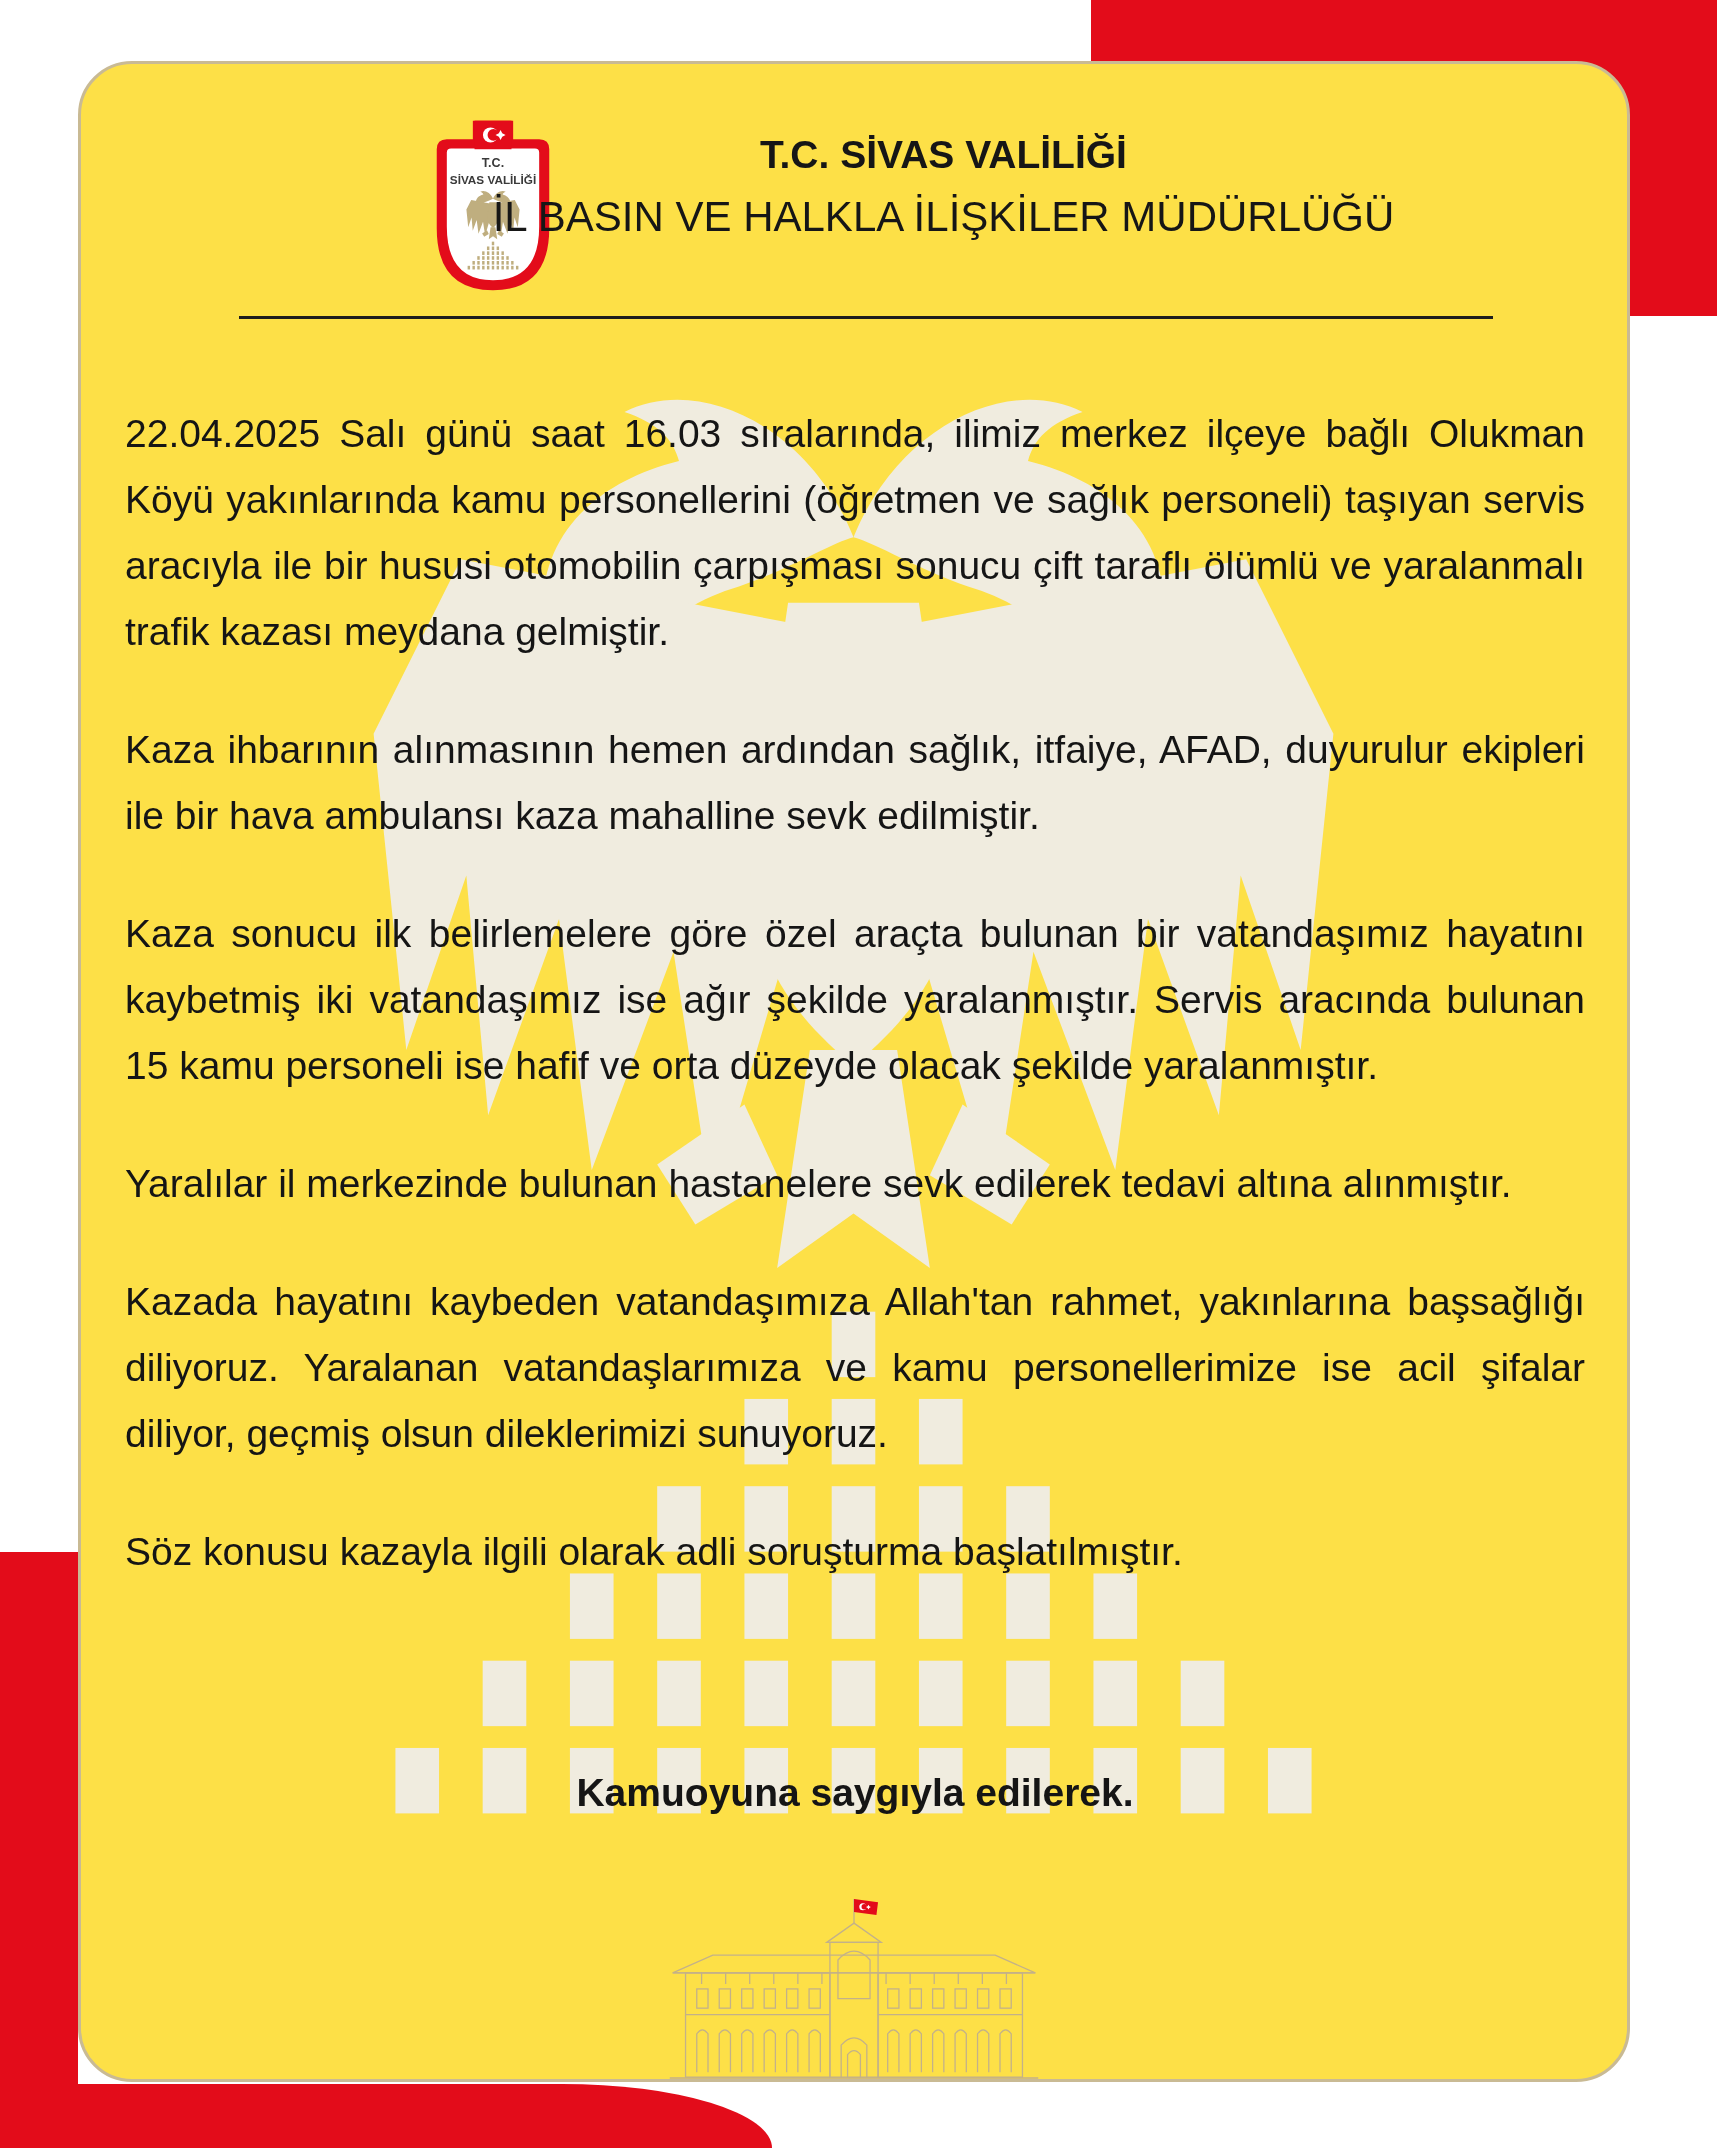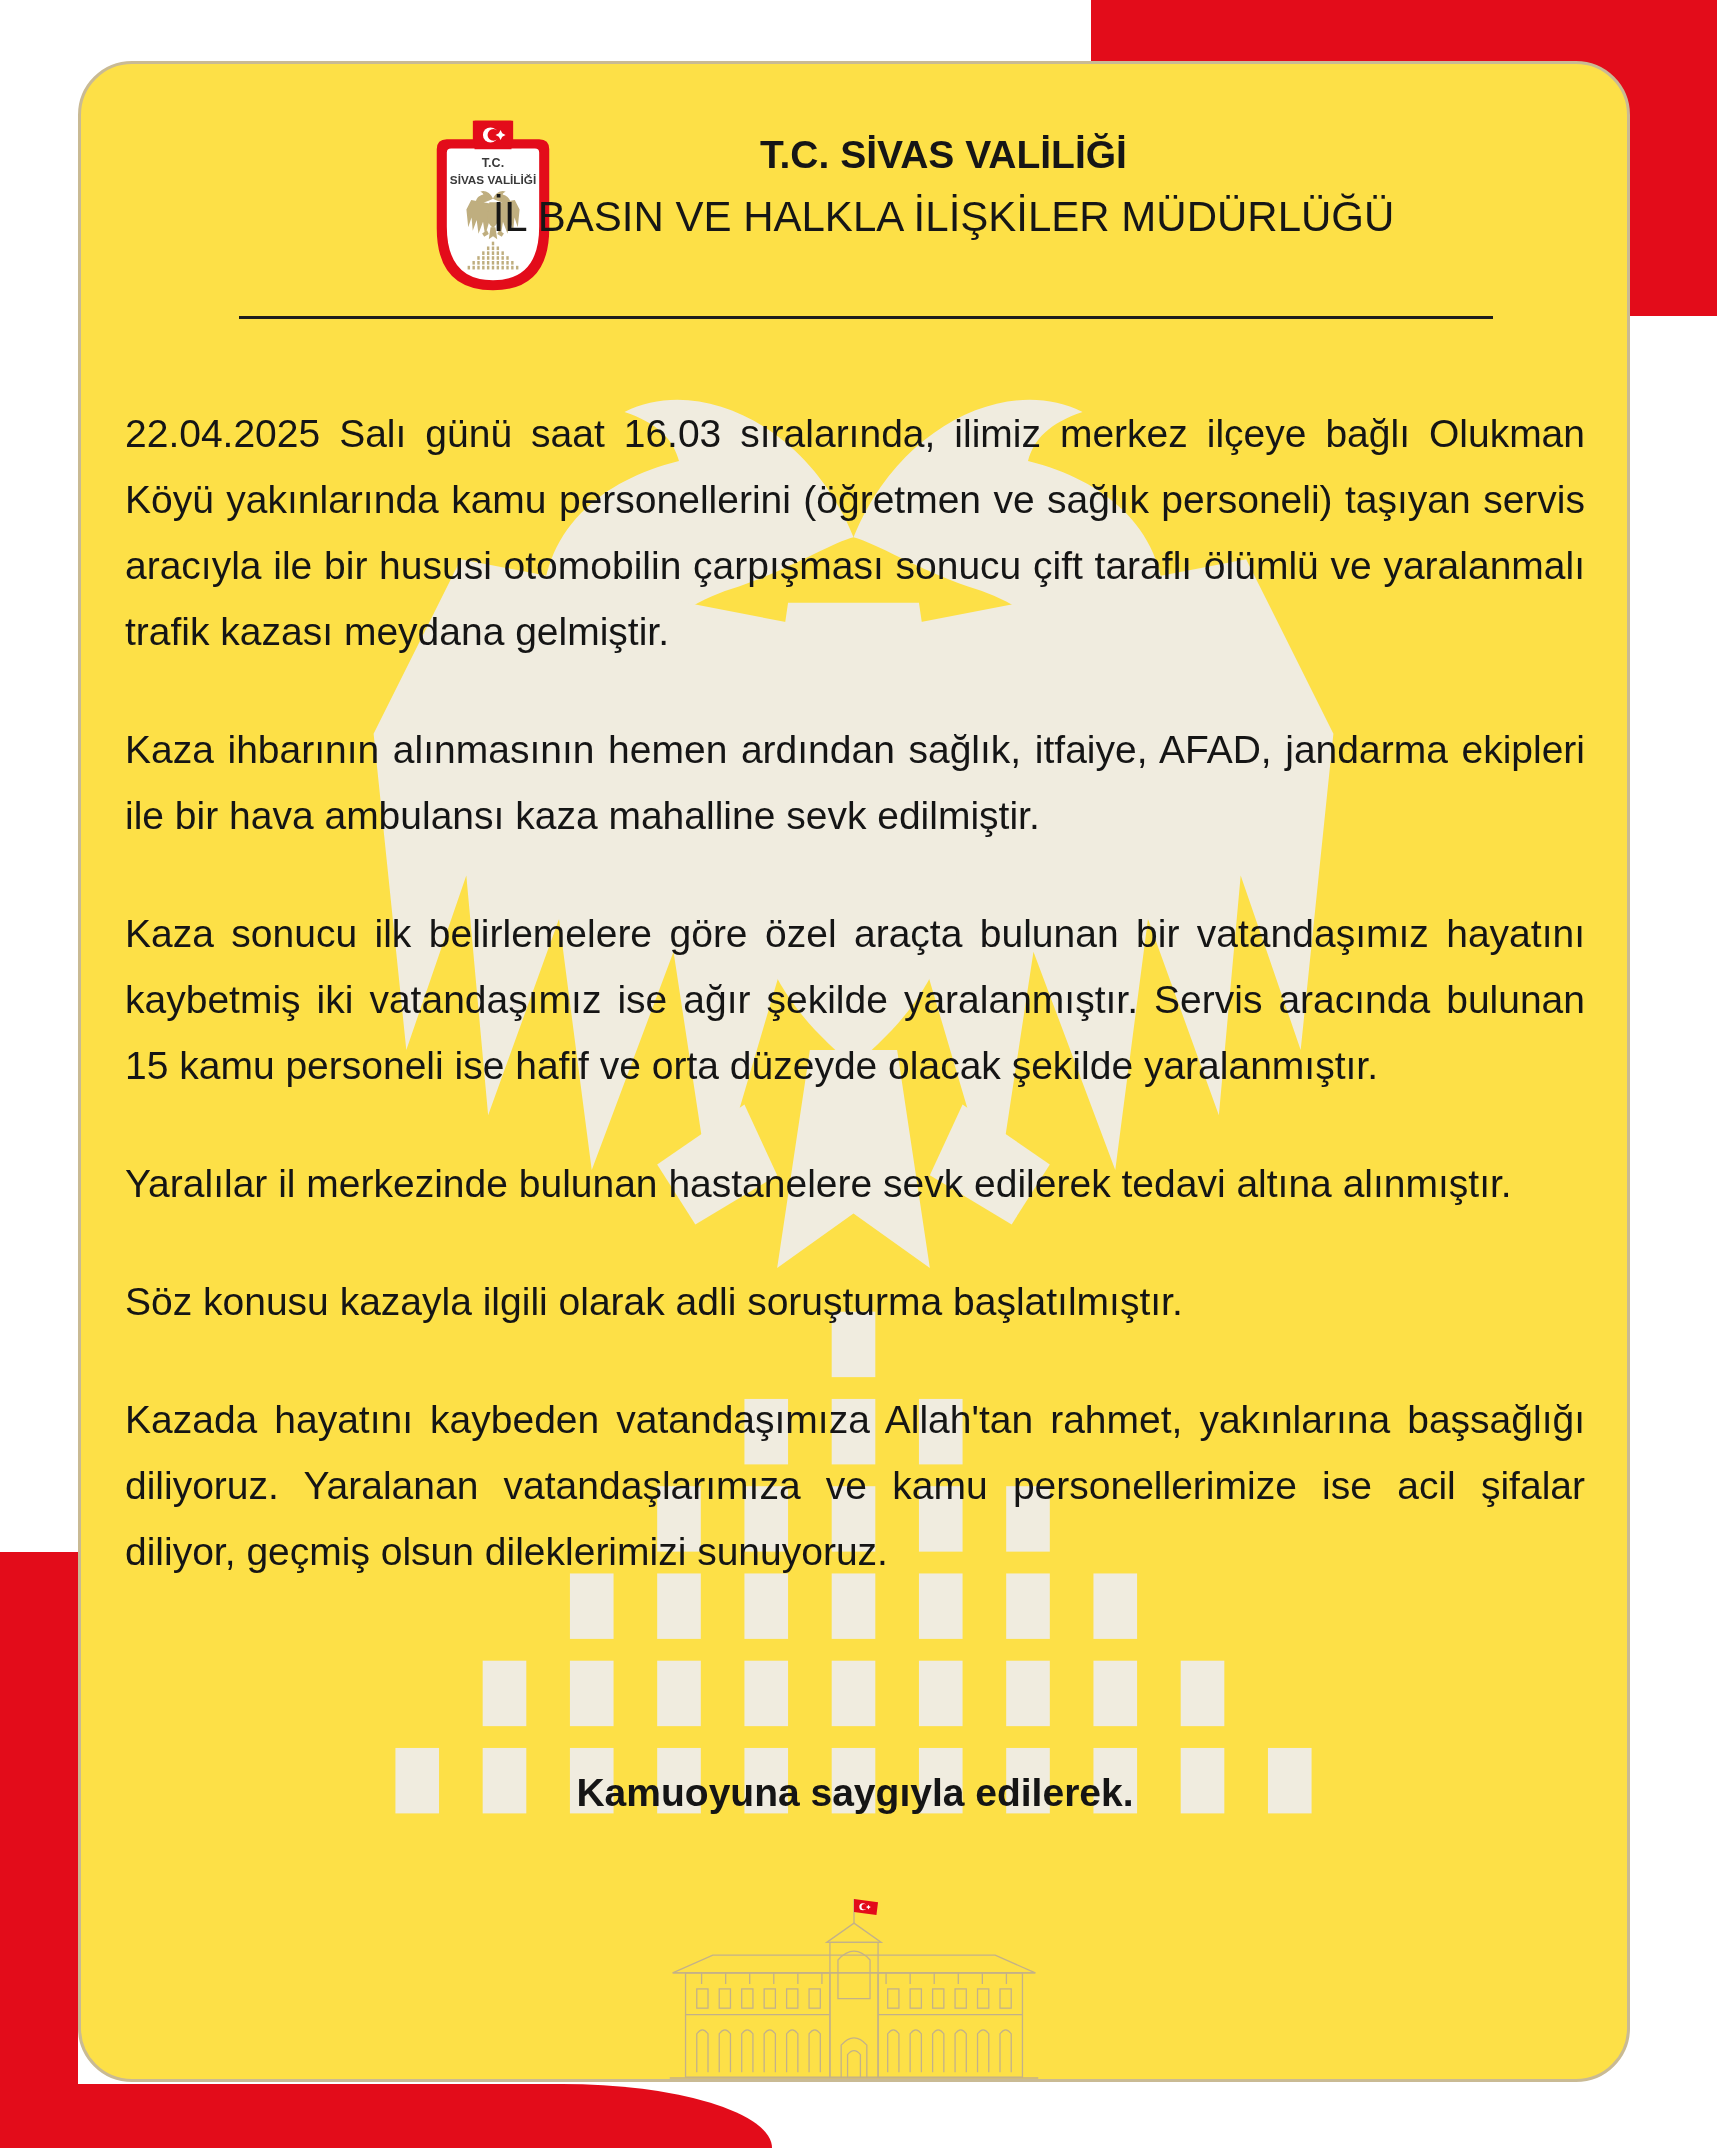--- a/index.html
+++ b/index.html
@@ -137,25 +137,25 @@
     </svg>
 
     <div class="header-text">
       <div class="h-line1">T.C. SİVAS VALİLİĞİ</div>
       <div class="h-line2">İL BASIN VE HALKLA İLİŞKİLER MÜDÜRLÜĞÜ</div>
     </div>
     <div class="divider"></div>
 
     <div class="body-text">
       <p>22.04.2025 Salı günü saat 16.03 sıralarında, ilimiz merkez ilçeye bağlı Olukman Köyü yakınlarında kamu personellerini (öğretmen ve sağlık personeli) taşıyan servis aracıyla ile bir hususi otomobilin çarpışması sonucu çift taraflı ölümlü ve yaralanmalı trafik kazası meydana gelmiştir.</p>
-      <p>Kaza ihbarının alınmasının hemen ardından sağlık, itfaiye, AFAD, jandarma ekipleri ile bir hava ambulansı kaza mahalline sevk edilmiştir.</p>
+      <p>Kaza ihbarının alınmasının hemen ardından sağlık, itfaiye, AFAD, duyurulur ekipleri ile bir hava ambulansı kaza mahalline sevk edilmiştir.</p>
       <p>Kaza sonucu ilk belirlemelere göre özel araçta bulunan bir vatandaşımız hayatını kaybetmiş iki vatandaşımız ise ağır şekilde yaralanmıştır. Servis aracında bulunan 15 kamu personeli ise hafif ve orta düzeyde olacak şekilde yaralanmıştır.</p>
       <p>Yaralılar il merkezinde bulunan hastanelere sevk edilerek tedavi altına alınmıştır.</p>
+      <p>Kazada hayatını kaybeden vatandaşımıza Allah'tan rahmet, yakınlarına başsağlığı diliyoruz. Yaralanan vatandaşlarımıza ve kamu personellerimize ise acil şifalar diliyor, geçmiş olsun dileklerimizi sunuyoruz.</p>
       <p>Söz konusu kazayla ilgili olarak adli soruşturma başlatılmıştır.</p>
-      <p>Kazada hayatını kaybeden vatandaşımıza Allah'tan rahmet, yakınlarına başsağlığı diliyoruz. Yaralanan vatandaşlarımıza ve kamu personellerimize ise acil şifalar diliyor, geçmiş olsun dileklerimizi sunuyoruz.</p>
     </div>
 
     <div class="closing">Kamuoyuna saygıyla edilerek.</div>
 
     <svg class="building" viewBox="0 0 460 230">
       <g fill="none" stroke="#c3b189" stroke-width="1.6">
 
         <path d="M4,98 L54,76 L406,76 L456,98 Z"></path>
         <line x1="4" y1="98" x2="456" y2="98"></line>
 

